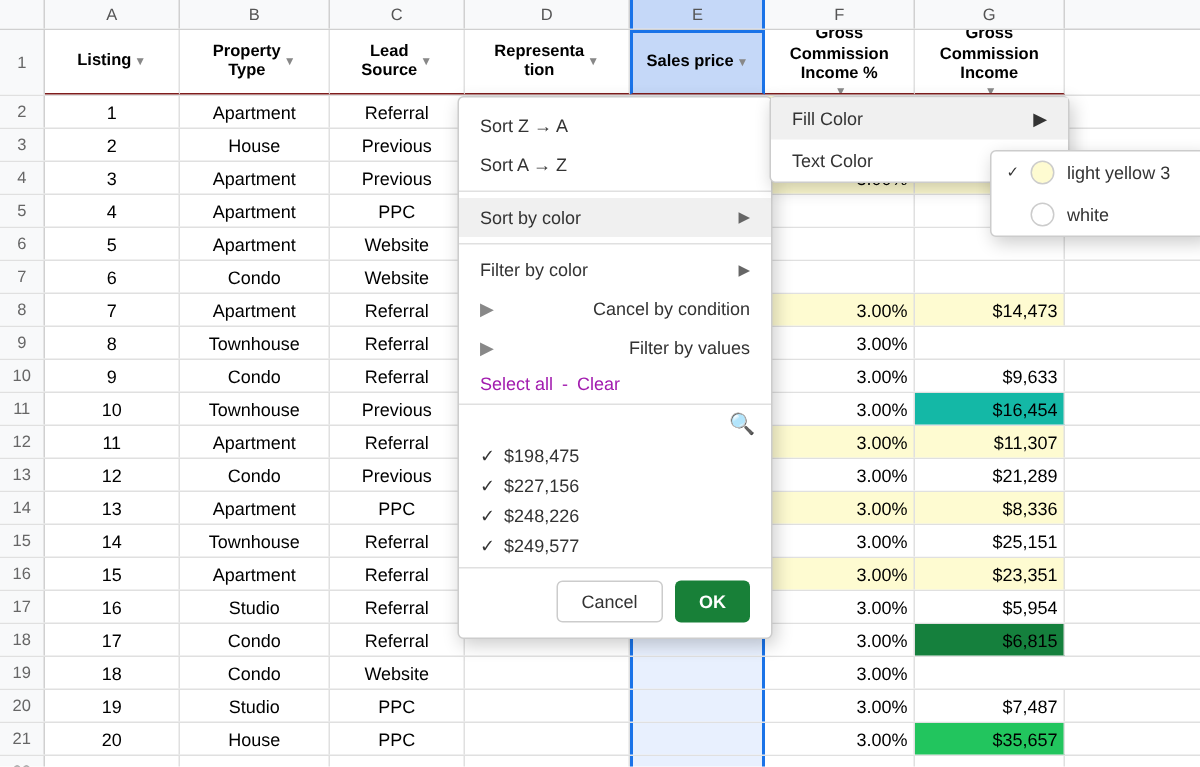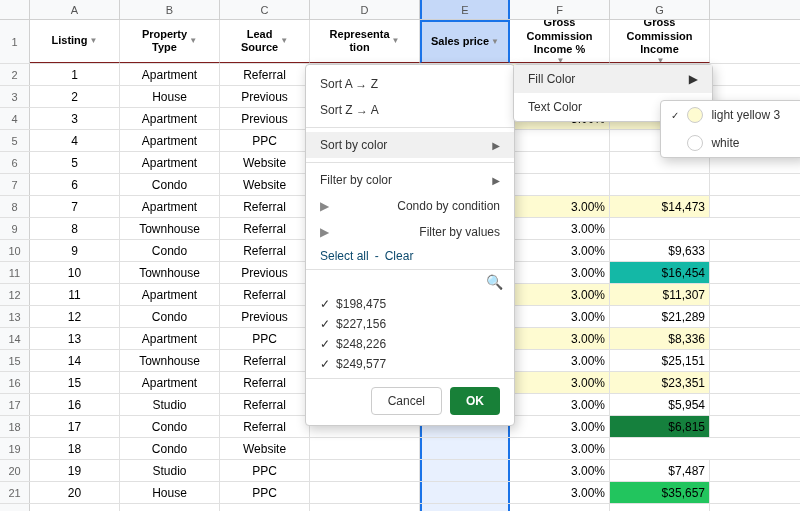--- a/index.html
+++ b/index.html
@@ -52,21 +52,21 @@
       cursor: pointer;
       font-size: 12px;
       color: #333;
       display: flex;
       align-items: center;
       justify-content: space-between;
     }
     .menu-divider { height: 1px; background: #e0e0e0; margin: 4px 0; }
     .menu-item .arrow { color: #666; font-size: 10px; }
     .menu-item.with-arrow { justify-content: space-between; }
-    .select-clear { padding: 4px 14px 6px; font-size: 12px; color: #0c4a6e; display: flex; gap: 6px; }
+    .select-clear { padding: 4px 14px 6px; font-size: 12px; color: #a21caf; display: flex; gap: 6px; }
     .select-clear span { cursor: pointer; }
     .search-row { padding: 4px 10px; display: flex; align-items: center; border-top: 1px solid #e0e0e0; }
     .search-input { flex: 1; border: none; outline: none; font-size: 12px; color: #333; }
     .search-icon { color: #888; font-size: 14px; }
     .value-item { padding: 3px 14px; font-size: 12px; color: #333; display: flex; align-items: center; gap: 6px; }
     .checkmark { color: #333; font-size: 12px; }
     .footer-buttons { display: flex; justify-content: flex-end; gap: 8px; padding: 8px 14px 4px; border-top: 1px solid #e0e0e0; margin-top: 4px; }
     .btn-cancel { padding: 6px 16px; border: 1px solid #ccc; background: #fff; border-radius: 4px; cursor: pointer; font-size: 12px; color: #333; }
     .btn-ok { padding: 6px 16px; border: none; background: #188038; border-radius: 4px; cursor: pointer; font-size: 12px; color: #fff; font-weight: bold; }
 
@@ -394,38 +394,38 @@
       <div class="cell col-d center"></div>
       <div class="cell col-e center selected-col" style="background:#fff; border-left:2px solid #1a73e8; border-right:2px solid #1a73e8;"></div>
       <div class="cell col-f right" style="background:#fff;"></div>
       <div class="cell col-g right" style="background:#fff;"></div>
     </div>
       </div>
   </div>
 
   <div class="dropdown-menu">
     <div class="menu-item">
+      <span>Sort Z → A</span>
+    </div>
+    <div class="menu-item">
       <span>Sort A → Z</span>
-    </div>
-    <div class="menu-item">
-      <span>Sort Z → A</span>
     </div>
     <div class="menu-divider"></div>
     <div class="menu-item with-arrow" style="background:#f0f0f0;">
       <span>Sort by color</span>
       <span class="arrow">▶</span>
     </div>
     <div class="menu-divider"></div>
     <div class="menu-item with-arrow">
       <span>Filter by color</span>
       <span class="arrow">▶</span>
     </div>
     <div class="menu-item">
       <span style="color:#888; margin-right:4px;">▶</span>
-      <span>Condo by condition</span>
+      <span>Cancel by condition</span>
     </div>
     <div class="menu-item">
       <span style="color:#888; margin-right:4px;">▶</span>
       <span>Filter by values</span>
     </div>
     <div class="select-clear">
       <span>Select all</span>
       <span> - </span>
       <span>Clear</span>
     </div>

